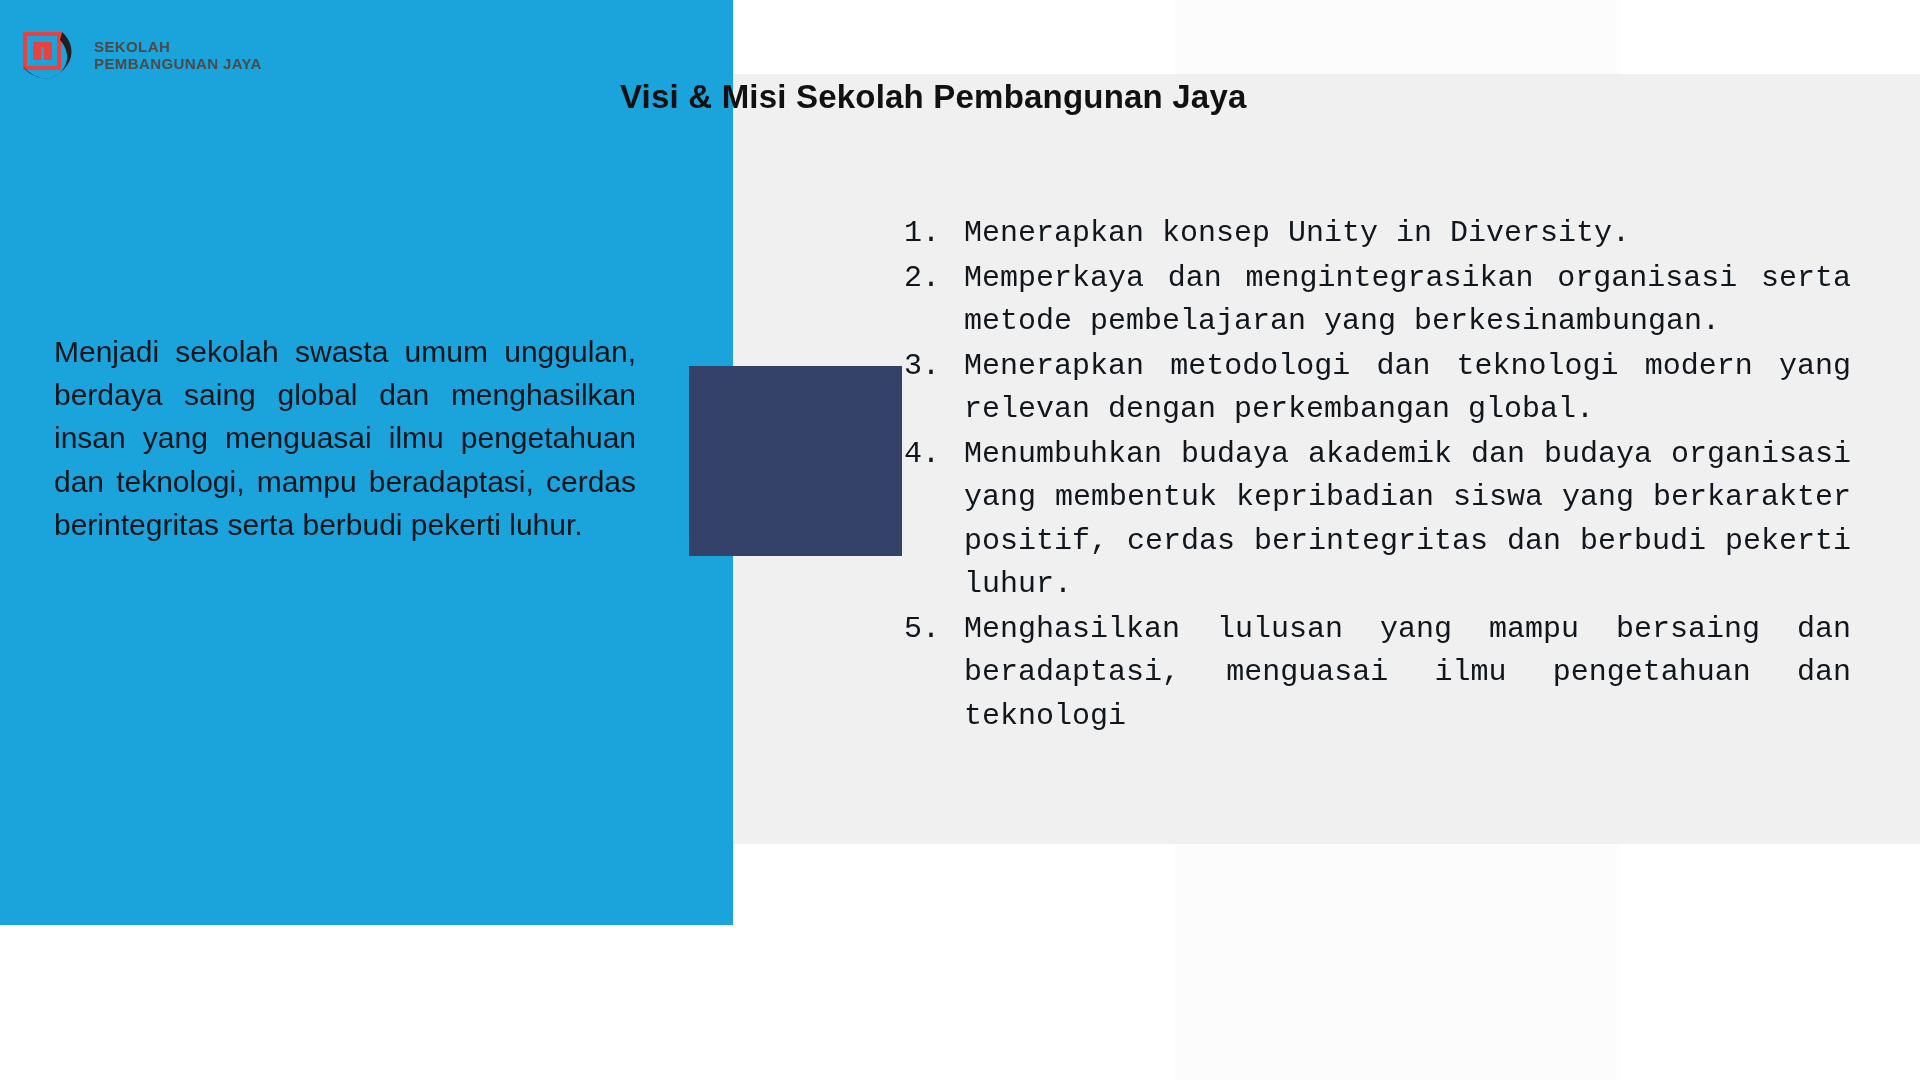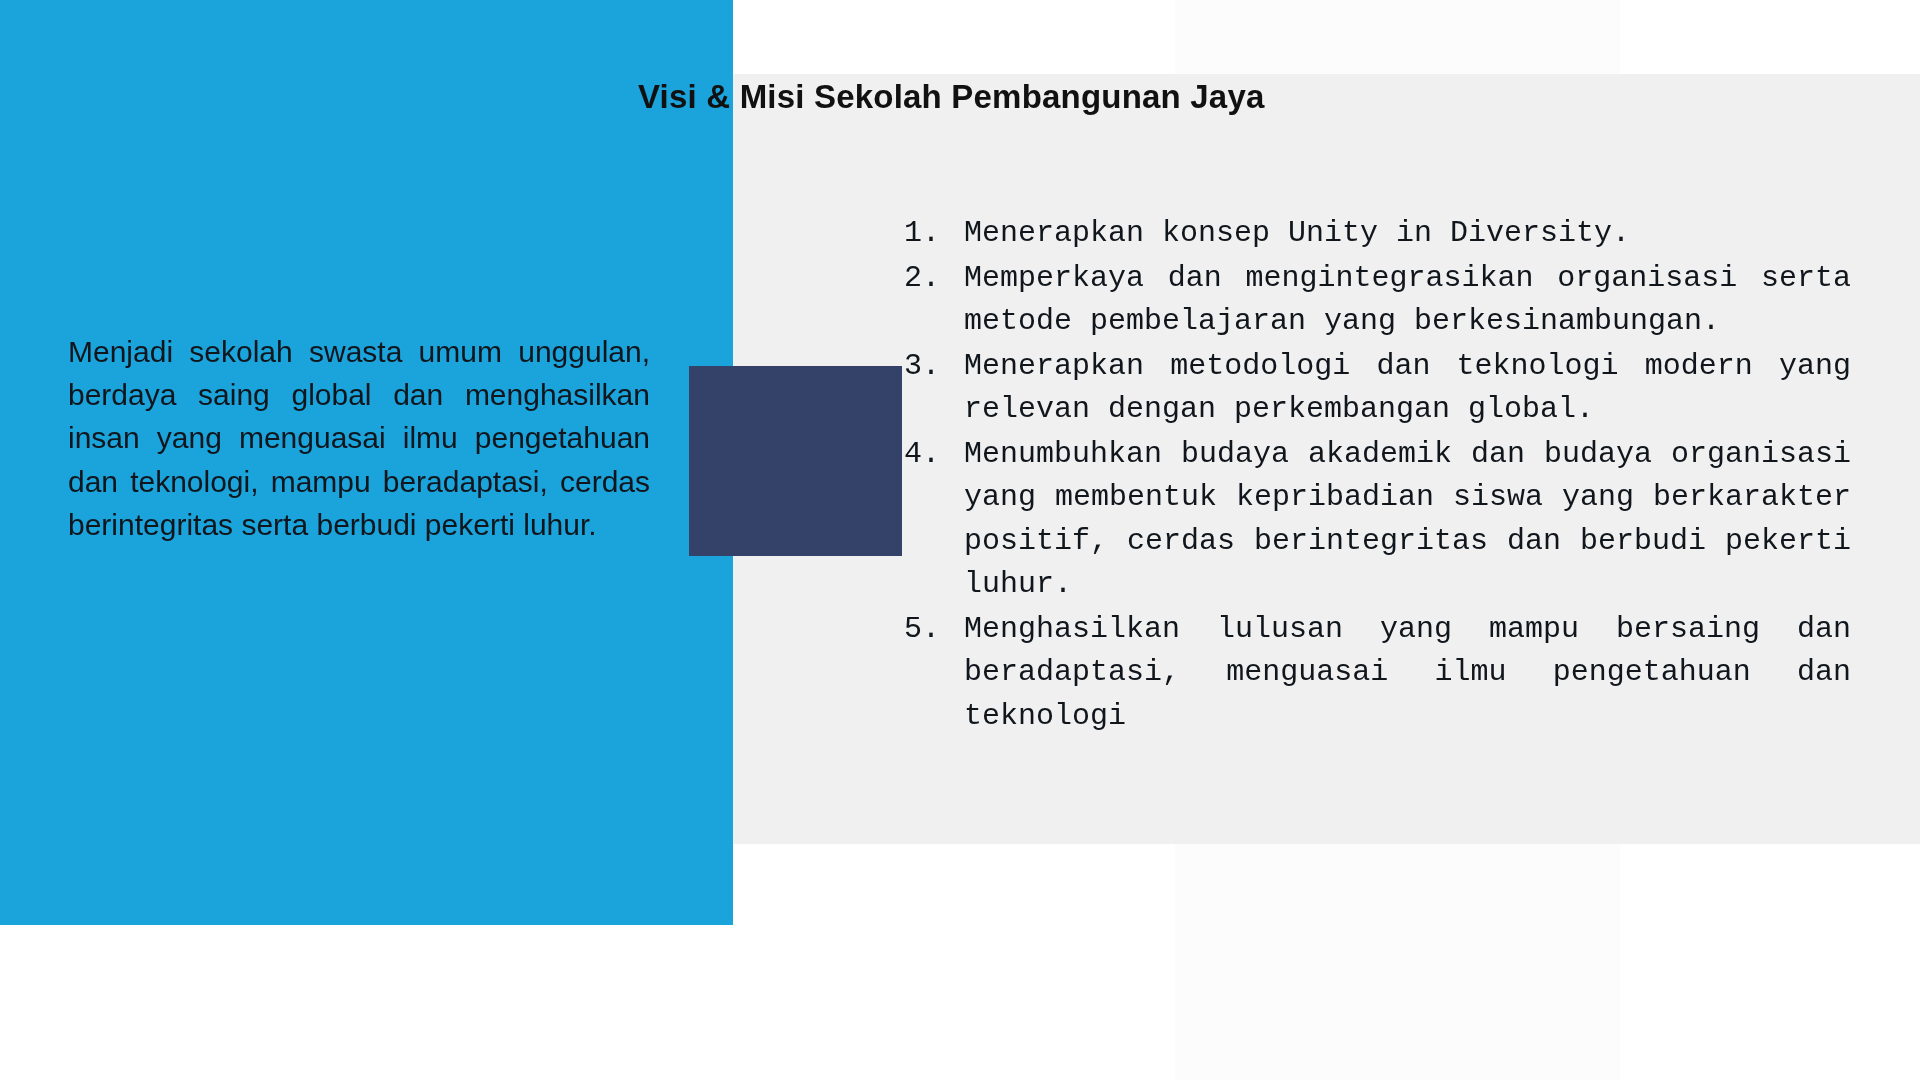--- a/index.html
+++ b/index.html
@@ -87,33 +87,33 @@
     font-size: 15px;
     font-weight: bold;
     letter-spacing: 0.4px;
     color: #4a4a4a;
     white-space: nowrap;
   }
 
   
   .slide-title {
     position: absolute;
-    left: 638px;
+    left: 620px;
     top: 78px;
     width: 900px;
     font-size: 33px;
     font-weight: bold;
     color: #111111;
     letter-spacing: 0.2px;
   }
 
   
   .vision-text {
     position: absolute;
-    left: 68px;
+    left: 54px;
     top: 330px;
     width: 582px;
     font-size: 30px;
     line-height: 1.44;
     color: #10161c;
     text-align: justify;
     text-justify: inter-word;
   }
 
   
@@ -149,20 +149,38 @@
 <div id="slide">
 
   <div class="faint-panel"></div>
 
   <div class="blue-block"></div>
 
   <div class="grey-panel"></div>
 
   <div class="navy-block"></div>
 
+  <div class="logo">
+    <span class="logo-mark">
+      <svg width="62" height="52" viewBox="0 0 62 52" xmlns="http://www.w3.org/2000/svg">
+
+        <rect x="3" y="4" width="34" height="34" fill="none" stroke="#e8413f" stroke-width="4"></rect>
+        <rect x="11" y="12" width="8" height="18" fill="#e8413f"></rect>
+        <rect x="22" y="12" width="8" height="18" fill="#e8413f"></rect>
+        <rect x="11" y="12" width="19" height="5" fill="#e8413f"></rect>
+
+        <path d="M40 2 C 56 16, 52 40, 26 49 C 44 44, 52 26, 38 10 Z" fill="#231f20"></path>
+        <path d="M24 49 C 12 47, 4 42, 1 36 C 7 44, 16 48, 26 49 Z" fill="#231f20"></path>
+      </svg>
+    </span>
+    <span class="logo-text">
+      <span class="logo-line1">SEKOLAH</span>
+      <span class="logo-line2">PEMBANGUNAN JAYA</span>
+    </span>
+  </div>
 
   <div class="slide-title">Visi &amp; Misi Sekolah Pembangunan Jaya</div>
 
   <div class="vision-text">Menjadi sekolah swasta umum unggulan, berdaya saing global dan menghasilkan insan yang menguasai ilmu pengetahuan dan teknologi, mampu beradaptasi, cerdas berintegritas serta berbudi pekerti luhur.</div>
 
   <div class="mission">
     <ol>
       <li>Menerapkan konsep Unity in Diversity.</li>
       <li>Memperkaya dan mengintegrasikan organisasi serta metode pembelajaran yang berkesinambungan.</li>
       <li>Menerapkan metodologi dan teknologi modern yang relevan dengan perkembangan global.</li>

